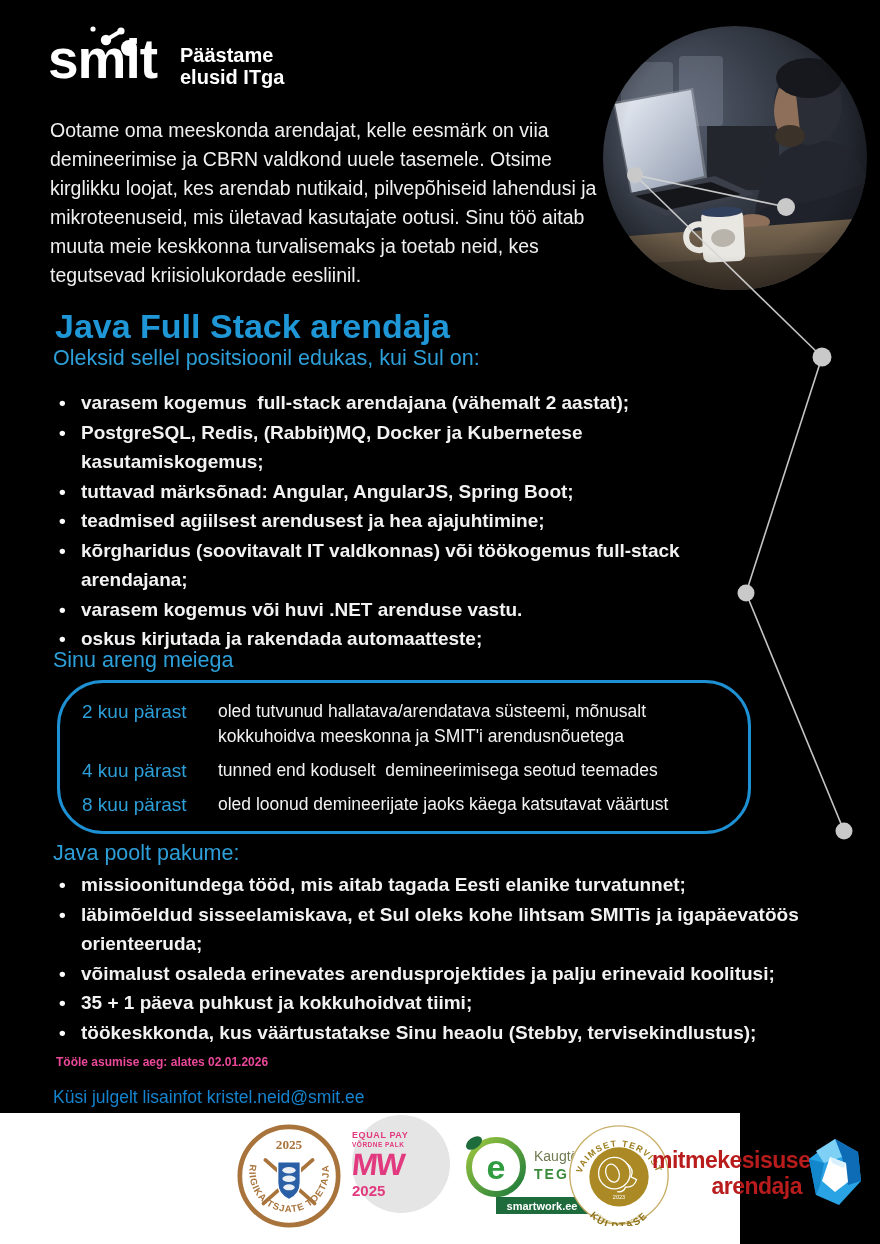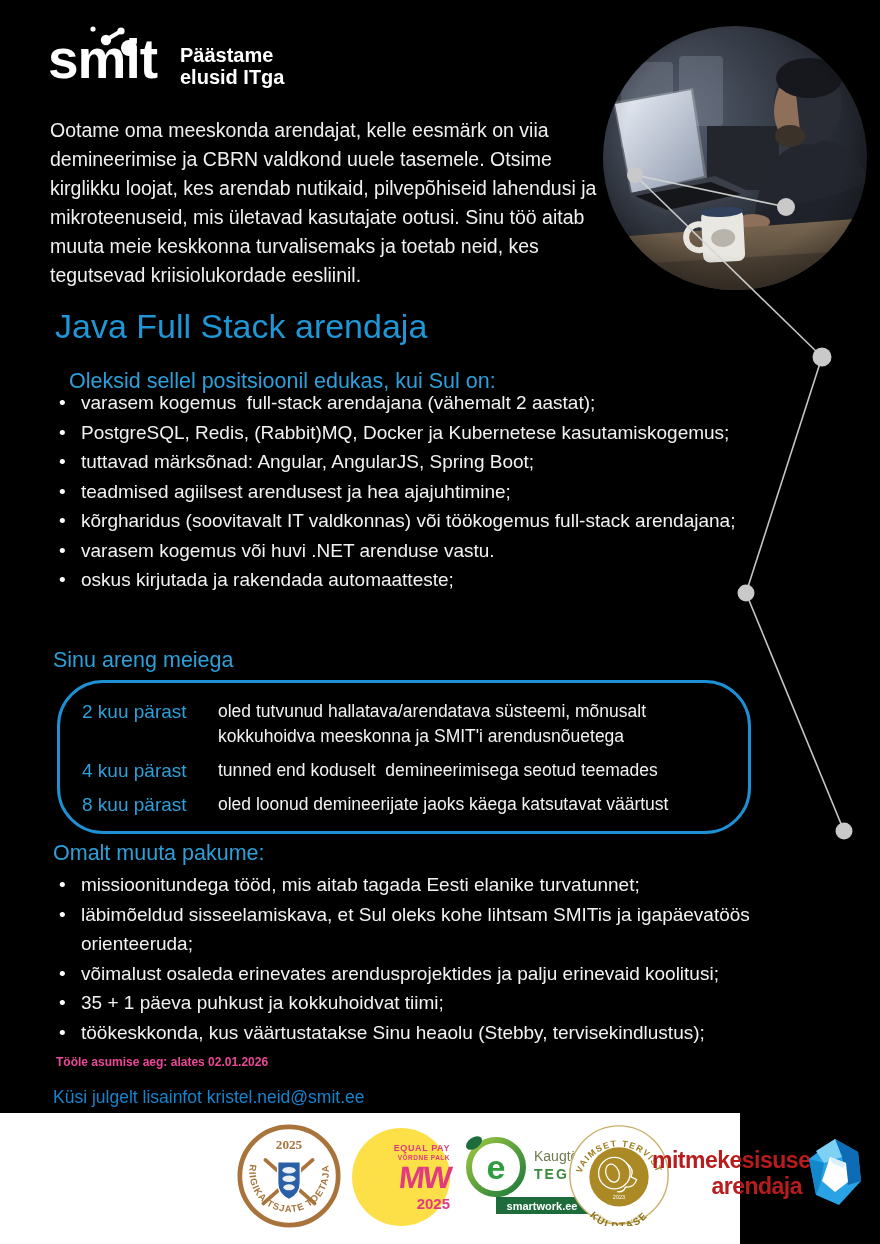--- a/index.html
+++ b/index.html
@@ -11,44 +11,44 @@
   .logo-dots{position:absolute;left:80px;top:18px;width:70px;height:42px;}
   .tagline{position:absolute;left:180px;top:44px;font-size:20px;font-weight:bold;
            color:#fff;line-height:22px;}
   
   .photo{position:absolute;left:603px;top:26px;width:264px;height:264px;border-radius:50%;
          overflow:hidden;z-index:1;}
   .constellation{position:absolute;left:0;top:0;width:880px;height:1244px;z-index:2;pointer-events:none;}
   
   .intro{position:absolute;left:50px;top:96px;width:548px;font-size:19.5px;line-height:29px;
          color:#f0f0f0;z-index:3;}
-  .job-title{position:absolute;left:55px;top:284px;font-size:34px;font-weight:normal;color:#1f97d7;z-index:3;}
+  .job-title{position:absolute;left:55px;top:284px;font-size:34px;font-weight:bold;color:#1f97d7;z-index:3;}
   .sec-head{position:absolute;font-size:21.5px;color:#2d9fd9;z-index:3;}
   .bullets{position:absolute;margin:0;padding:0;list-style:none;z-index:3;}
   .bullets li{position:relative;padding-left:28px;font-size:19px;line-height:29.5px;
-              color:#f2f2f2;white-space:pre-wrap;}
+              color:#f2f2f2;white-space:pre-wrap;font-weight:bold;}
   .bullets li::before{content:"•";position:absolute;left:6px;color:#fff;}
   #req-list{left:53px;top:388px;width:705px;}
   #offer-list{left:53px;top:870px;width:775px;}
   
   .timeline{position:absolute;left:57px;top:680px;width:694px;min-height:128px;
             border:3px solid #1e90d4;border-radius:46px;box-sizing:border-box;
             padding:16px 26px 14px 22px;display:grid;grid-template-columns:128px 1fr;
             row-gap:9px;column-gap:8px;z-index:3;align-items:start;}
   .tl-label{color:#2d9fd9;font-size:19px;padding-top:2px;}
   .tl-text{color:#f2f2f2;font-size:17.5px;line-height:25px;max-width:540px;white-space:pre-wrap;}
   
   .start-date{position:absolute;left:56px;top:1055px;font-size:12px;font-weight:bold;color:#ec4899;z-index:3;}
   .contact{position:absolute;left:53px;top:1087px;font-size:17.5px;color:#1583cd;z-index:3;}
   
   .footer-strip{position:absolute;left:0;top:1113px;width:740px;height:131px;background:#fff;z-index:4;}
   .badge{position:absolute;}
   #badge-defence{left:237px;top:11px;width:104px;height:104px;}
-  #badge-equalpay{left:352px;top:15px;width:98px;height:98px;border-radius:50%;background:#fde047;
-                  display:flex;flex-direction:column;align-items:flex-end;justify-content:center;color:#e23a7f;}
+  #badge-equalpay{left:352px;top:2px;width:98px;height:98px;border-radius:50%;background:#e5e5e5;
+                  display:flex;flex-direction:column;align-items:flex-start;justify-content:center;color:#e23a7f;}
   .ep-top{font-size:9px;font-weight:bold;letter-spacing:.6px;}
   .ep-sub{font-size:6.5px;font-weight:bold;letter-spacing:.5px;margin-top:1px;}
   .ep-logo{font-size:31px;font-weight:bold;letter-spacing:-2px;transform:skewX(-6deg);line-height:30px;margin-top:2px;}
   .ep-year{font-size:15px;font-weight:bold;margin-top:2px;}
   #badge-remote{left:458px;top:20px;width:170px;height:90px;}
   .rw-row{display:flex;align-items:center;}
   .rw-text{margin-left:4px;}
   .rw-name{font-size:14px;color:#6f7b50;}
   .rw-title{font-size:14px;font-weight:bold;color:#3a8a3c;letter-spacing:2px;margin-top:2px;}
   .rw-banner{position:absolute;left:2px;top:64px;width:92px;height:17px;background:#1e6b3c;color:#fff;
@@ -138,21 +138,21 @@
   </svg>
   <div class="tagline">
     <div>Päästame</div>
     <div>elusid ITga</div>
   </div>
 
   <p class="intro">Ootame oma meeskonda arendajat, kelle eesmärk on viia demineerimise ja CBRN valdkond uuele tasemele. Otsime kirglikku loojat, kes arendab nutikaid, pilvepõhiseid lahendusi ja mikroteenuseid, mis ületavad kasutajate ootusi. Sinu töö aitab muuta meie keskkonna turvalisemaks ja toetab neid, kes tegutsevad kriisiolukordade eesliinil.</p>
 
   <h1 class="job-title">Java Full Stack arendaja</h1>
 
-  <div class="sec-head" style="left:53px;top:369px;margin-left:16px;">Oleksid sellel positsioonil edukas, kui Sul on:</div>
+  <div class="sec-head" style="left:53px;top:346px;">Oleksid sellel positsioonil edukas, kui Sul on:</div>
   <ul class="bullets" id="req-list">
 
   <li>varasem kogemus  full-stack arendajana (vähemalt 2 aastat);</li>
       <li>PostgreSQL, Redis, (Rabbit)MQ, Docker ja Kubernetese kasutamiskogemus;</li>
       <li>tuttavad märksõnad: Angular, AngularJS, Spring Boot;</li>
       <li>teadmised agiilsest arendusest ja hea ajajuhtimine;</li>
       <li>kõrgharidus (soovitavalt IT valdkonnas) või töökogemus full-stack arendajana;</li>
       <li>varasem kogemus või huvi .NET arenduse vastu.</li>
       <li>oskus kirjutada ja rakendada automaatteste;</li>
     </ul>
@@ -163,21 +163,21 @@
       <div class="tl-label">2 kuu pärast</div>
       <div class="tl-text">oled tutvunud hallatava/arendatava süsteemi, mõnusalt kokkuhoidva meeskonna ja SMIT'i arendusnõuetega</div>
 
       <div class="tl-label">4 kuu pärast</div>
       <div class="tl-text">tunned end koduselt  demineerimisega seotud teemades</div>
 
       <div class="tl-label">8 kuu pärast</div>
       <div class="tl-text">oled loonud demineerijate jaoks käega katsutavat väärtust</div>
     </div>
 
-  <div class="sec-head" style="left:53px;top:841px;">Omalt muuta pakume:</div>
+  <div class="sec-head" style="left:53px;top:841px;">Java poolt pakume:</div>
   <ul class="bullets" id="offer-list">
 
   <li>missioonitundega tööd, mis aitab tagada Eesti elanike turvatunnet;</li>
       <li>läbimõeldud sisseelamiskava, et Sul oleks kohe lihtsam SMITis ja igapäevatöös orienteeruda;</li>
       <li>võimalust osaleda erinevates arendusprojektides ja palju erinevaid koolitusi;</li>
       <li>35 + 1 päeva puhkust ja kokkuhoidvat tiimi;</li>
       <li>töökeskkonda, kus väärtustatakse Sinu heaolu (Stebby, tervisekindlustus);</li>
     </ul>
 
   <div class="start-date">Tööle asumise aeg: alates 02.01.2026</div>

